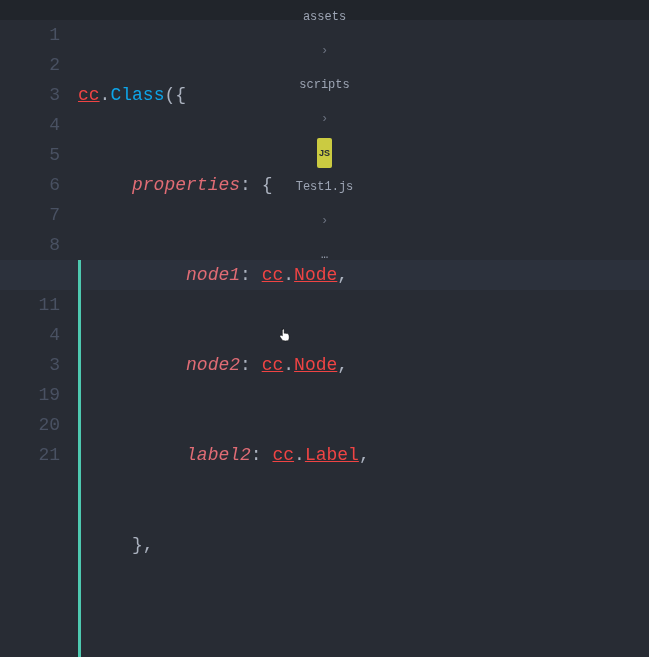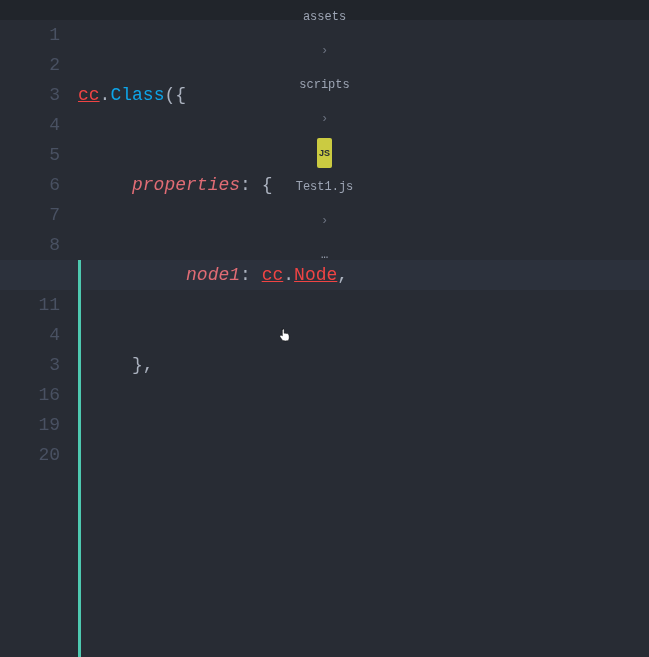--- a/index.html
+++ b/index.html
@@ -128,29 +128,31 @@
     <div class="line-number">3</div>
     <div class="line-number">4</div>
     <div class="line-number">5</div>
     <div class="line-number">6</div>
     <div class="line-number">7</div>
     <div class="line-number">8</div>
     <div class="line-number">9</div>
     <div class="line-number">11</div>
     <div class="line-number">4</div>
     <div class="line-number">3</div>
-    <div class="line-number">16</div>
     <div class="line-number">19</div>
     <div class="line-number">20</div>
+    <div class="line-number">21</div>
   </div>
 
   <div class="code code-content">
     <div class="line"><span class="tok-obj">cc</span><span class="tok-punc">.</span><span class="tok-method">Class</span><span class="tok-punc">({</span></div>
     <div class="line">     <span class="tok-prop">properties</span><span class="tok-punc">: {</span></div>
     <div class="line">          <span class="tok-prop">node1</span><span class="tok-punc">: </span><span class="tok-obj">cc</span><span class="tok-punc">.</span><span class="tok-obj">Node</span><span class="tok-punc">,</span></div>
+    <div class="line">          <span class="tok-prop">node2</span><span class="tok-punc">: </span><span class="tok-obj">cc</span><span class="tok-punc">.</span><span class="tok-obj">Node</span><span class="tok-punc">,</span></div>
+    <div class="line">          <span class="tok-prop">label2</span><span class="tok-punc">: </span><span class="tok-obj">cc</span><span class="tok-punc">.</span><span class="tok-obj">Label</span><span class="tok-punc">,</span></div>
     <div class="line">     <span class="tok-punc">},</span></div>
     
     
     
     
     
     
     
     
     

